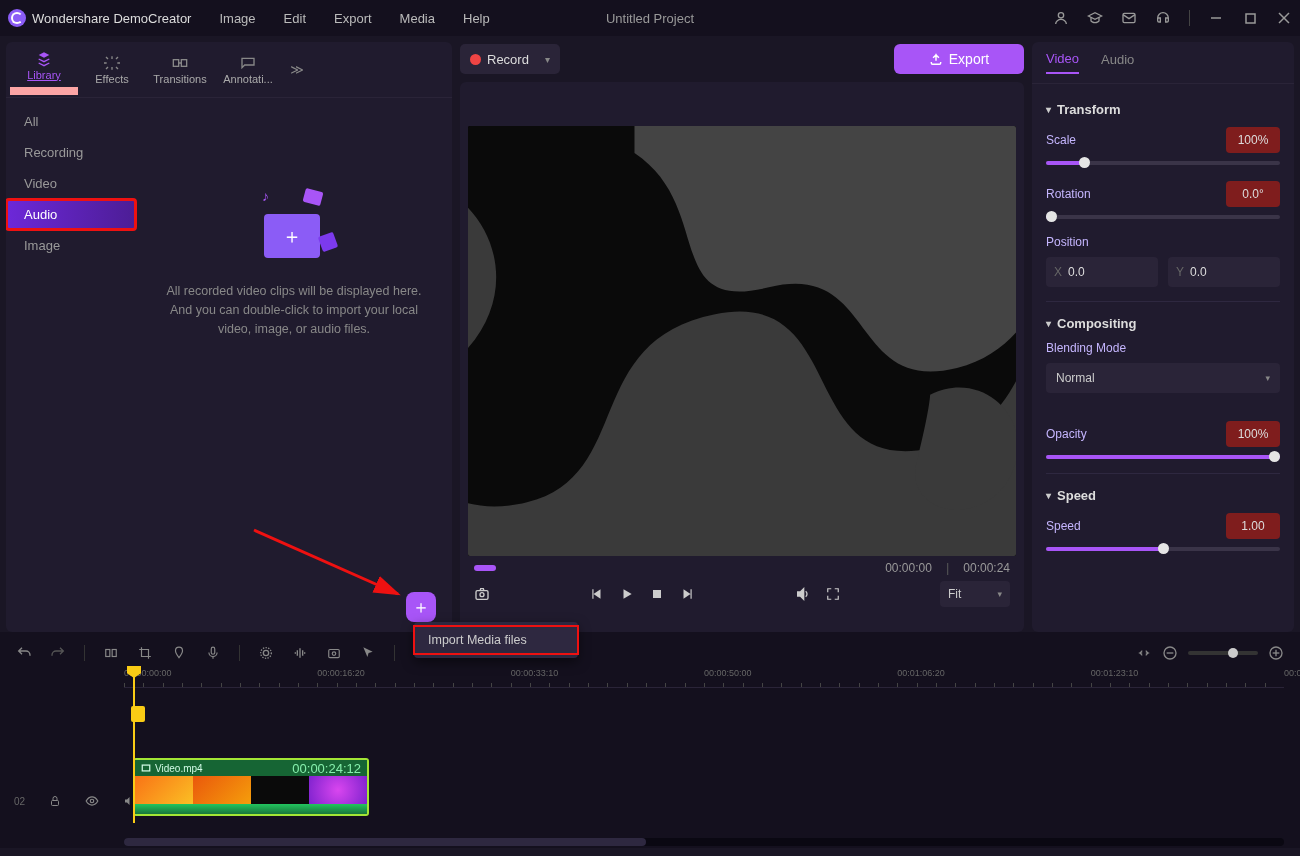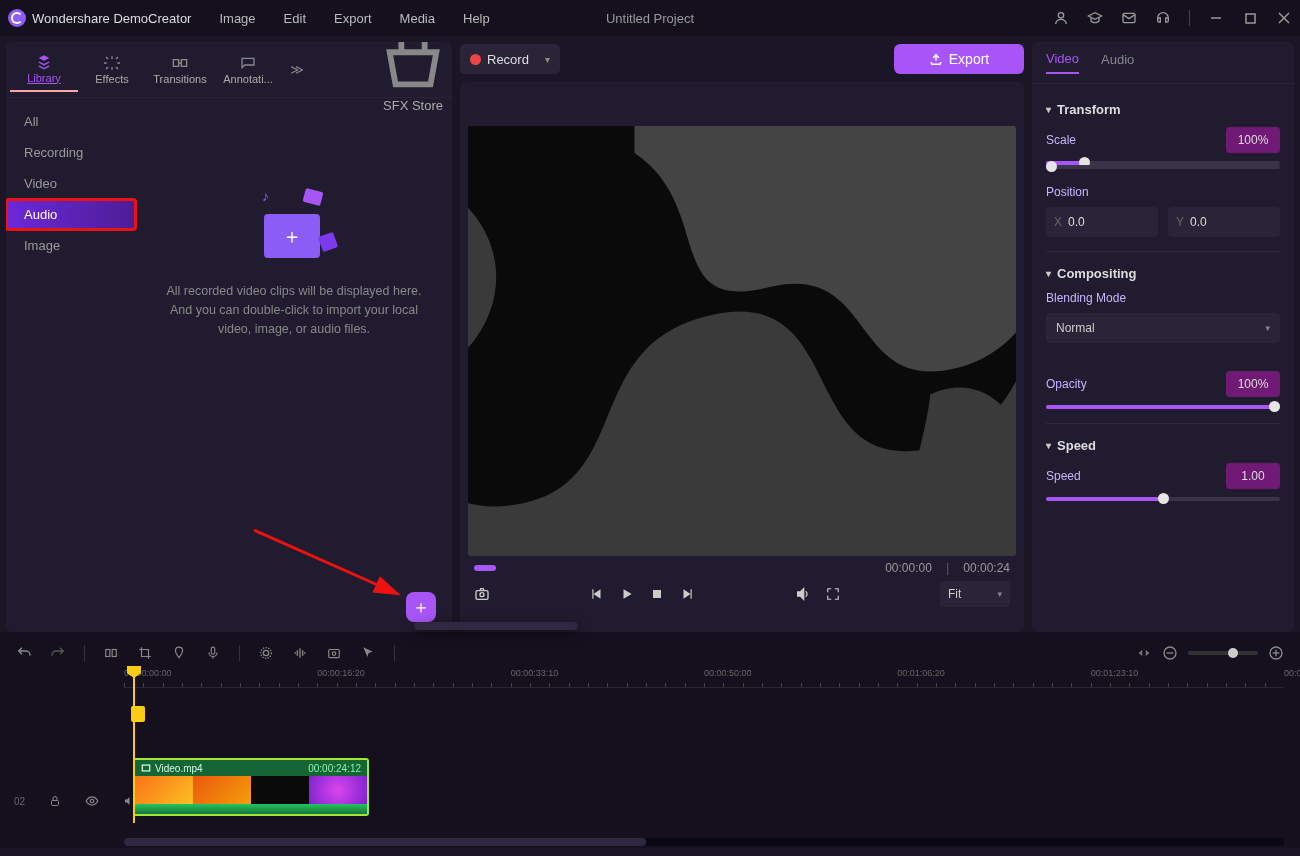--- a/index.html
+++ b/index.html
@@ -19,21 +19,21 @@
 
 
 .main { display:flex; height:596px; padding:6px 6px 0 6px; gap:8px;}
 .left { width:446px; background:#201b2e; border-radius:6px; display:flex; flex-direction:column; overflow:hidden;}
 .center { flex:1; display:flex; flex-direction:column; gap:6px;}
 .right { width:262px; background:#201b2e; border-radius:6px; padding:0; display:flex; flex-direction:column;}
 
 
 .lib-tabs { height:56px; display:flex; align-items:center; border-bottom:1px solid #2a2438; padding:0 4px;}
 .lib-tab { flex: 0 0 auto; width:68px; display:flex; flex-direction:column; align-items:center; gap:2px; cursor:pointer; padding:6px 0;}
-.lib-tab.active { color:#a855f7; border-bottom:2px solid #fca5a5;text-decoration:underline;}
+.lib-tab.active { color:#a855f7; border-bottom:8px solid #fca5a5;text-decoration:underline;}
 .lib-tab .ic { width:18px;height:16px; }
 .lib-tab span { font-size:11px;}
 .lib-more{ width:30px; text-align:center; color:#888; cursor:pointer;}
 .lib-sfx{ margin-left:auto; width:70px; display:flex; flex-direction:column; align-items:center; gap:2px; cursor:pointer;}
 
 
 .left-body { flex:1; display:flex;}
 .cats { width:130px; padding:8px 0; }
 .cat { padding:8px 18px; color:#999; cursor:pointer; font-size:13px;}
 .cat.sel { background:linear-gradient(90deg,#6d28d9,#4c1d95); color:#fff; border-radius:3px; margin:0 0; outline:3px solid #e11; outline-offset:-2px;}
@@ -74,21 +74,21 @@
 
 
 .r-tabs{ height:42px; display:flex; align-items:center; gap:22px; padding:0 14px; border-bottom:1px solid #2a2438;}
 .r-tab{ cursor:pointer; color:#888; padding-bottom:6px;}
 .r-tab.active{ color:#a855f7; border-bottom:2px solid #a855f7;}
 .r-body{ flex:1; overflow:auto; padding:10px 14px;}
 .sect-head{ display:flex; align-items:center; gap:6px; color:#ddd; font-weight:600; font-size:13px; margin:8px 0 10px;}
 .sect-head::before{ content:"▾"; font-size:10px; color:#ccc;}
 .prop-row{ display:flex; align-items:center; margin:8px 0; gap:8px;}
 .prop-label{ font-size:12px; color:#c4b5fd; flex:1;}
-.val-box{ width:54px;height:26px;background:#701a75;border-radius:4px;display:flex;align-items:center;justify-content:center;color:#ddd;font-size:12px;}
+.val-box{ width:54px;height:26px;background:#7f1d1d;border-radius:4px;display:flex;align-items:center;justify-content:center;color:#ddd;font-size:12px;}
 .slider{ position:relative; height:4px; background:#3a3448; border-radius:2px; flex:1;}
 .slider .fill{ position:absolute; left:0; top:0; bottom:0; background:#a855f7; border-radius:2px;}
 .slider .knob{ position:absolute; top:-4px; width:11px;height:11px;border-radius:50%;background:#e5e5e5;}
 .pos-row{ display:flex; gap:10px; margin-top:6px;}
 .pos-box{ flex:1; height:30px; background:#2a2438; border-radius:4px; display:flex; align-items:center; padding:0 8px; gap:6px; color:#ddd; font-size:12px;}
 .pos-box .ax{ color:#666;}
 .divider{ height:1px;background:#2e2840;margin:14px 0;}
 .blend-sel{ width:100%; height:30px; background:#2a2438; border-radius:4px; display:flex; align-items:center; padding:0 10px; color:#ccc; font-size:12px; cursor:pointer;}
 .blend-sel .chev{ margin-left:auto; color:#888; font-size:9px;}
 
@@ -110,21 +110,21 @@
 .tl-ruler .tk{ position:absolute; bottom:0; width:1px; height:4px; background:#444;}
 .tl-body{ flex:1; position:relative; display:flex;}
 .tl-gutter{ width:118px; display:flex; align-items:flex-end; padding-bottom:18px;}
 .tl-gutter-row{ display:flex; align-items:center; gap:24px; padding:0 8px; height:58px;}
 .tl-tracks{ flex:1; position:relative;}
 .playhead{ position:absolute; left:9px; top:-20px; bottom:25px; width:2px; background:#facc15; z-index:5;}
 .playhead::before{ content:""; position:absolute; top:-2px; left:-6px; width:14px;height:12px;background:#facc15; clip-path:polygon(0 0,100% 0,100% 60%,50% 100%,0 60%);}
 .marker{ position:absolute; left:7px; top:18px; width:14px; height:16px; background:#facc15; border-radius:2px; z-index:5;}
 .clip{ position:absolute; left:9px; top:70px; width:236px; height:58px; border:2px solid #a3e635; border-radius:3px; background:#1f3b1f; overflow:hidden;}
 .clip-head{ height:16px; background:#166534; display:flex; align-items:center; padding:0 6px; gap:4px; font-size:10px; color:#d1fae5;}
-.clip-head .dur{ margin-left:auto; color:#86efac; font-size:10px;}
+.clip-head .dur{ margin-left:auto; color:#86efac; font-size:13px;}
 .clip-thumbs{ display:flex; height:28px;}
 .clip-thumbs div{ flex:1; background:linear-gradient(135deg,#f97316,#fbbf24); }
 .clip-thumbs div:nth-child(2){background:linear-gradient(135deg,#ea580c,#f59e0b);}
 .clip-thumbs div:nth-child(3){background:#0a0a0a;}
 .clip-thumbs div:nth-child(4){background:radial-gradient(circle,#d946ef,#7e22ce);}
 .clip-wave{ height:12px; background:linear-gradient(180deg,#22c55e,#166534);}
 .hscroll{ position:absolute; bottom:2px; left:118px; right:10px; height:8px; background:#0a0812; border-radius:4px;}
 .hscroll .th{ position:absolute; left:0;width:45%;height:100%;background:#2e2840;border-radius:4px;}
 
 svg{ display:block;}
@@ -212,26 +212,20 @@
           </svg>
         <span>Transitions</span>
       </div>
       <div class="lib-tab">
         <svg class="ic" viewBox="0 0 24 24" fill="none" stroke="#888" stroke-width="2">
             <path d="M3 5h18v10H7l-4 4z"></path>
           </svg>
         <span>Annotati...</span>
       </div>
       <div class="lib-more">≫</div>
-      <div class="lib-sfx">
-        <svg class="ic" viewBox="0 0 24 24" fill="none" stroke="#888" stroke-width="2">
-            <path d="M4 9h16l-2 11H6zM8 9V6a4 4 0 018 0v3"></path>
-          </svg>
-        <span>SFX Store</span>
-      </div>
     </div>
     <div class="left-body">
       <div class="cats">
         <div class="cat">All</div>
         <div class="cat">Recording</div>
         <div class="cat">Video</div>
         <div class="cat sel">Audio</div>
         <div class="cat">Image</div>
       </div>
       <div class="lib-content">
@@ -338,20 +332,24 @@
       <div class="sect-head">Transform</div>
       <div class="prop-row">
         <span class="prop-label">Scale</span>
         <div class="val-box">100%</div>
       </div>
       <div class="slider">
           <div class="fill" style="width:16%"></div>
           <div class="knob" style="left:14%"></div>
         </div>
 
+      <div class="prop-row" style="margin-top:16px">
+        <span class="prop-label">Rotation</span>
+        <div class="val-box">0.0°</div>
+      </div>
       <div class="slider">
           <div class="fill" style="width:2%"></div>
           <div class="knob" style="left:0%"></div>
         </div>
 
       <div class="prop-row" style="margin-top:16px">
         <span class="prop-label">Position</span>
       </div>
       <div class="pos-row">
         <div class="pos-box">
@@ -399,20 +397,21 @@
 <svg class="red-arrow a1">
   <defs>
       <marker id="ah" markerWidth="10" markerHeight="10" refX="8" refY="3" orient="auto">
         <path d="M0 0L9 3L0 6z" fill="#e11"></path>
       </marker>
     </defs>
   <line x1="4" y1="4" x2="148" y2="68" stroke="#e11" stroke-width="3" marker-end="url(#ah)"></line>
 </svg>
 
 <div class="import-menu">
+  <div class="hl">Import Media files</div>
 </div>
 
 <div class="timeline">
   <div class="tl-tools">
     <div class="tic">
         <svg width="16" height="16" viewBox="0 0 24 24" fill="none" stroke="#888" stroke-width="2">
           <path d="M9 14L4 9l5-5M4 9h11a6 6 0 016 6v1"></path>
         </svg>
       </div>
     <div class="tic">

